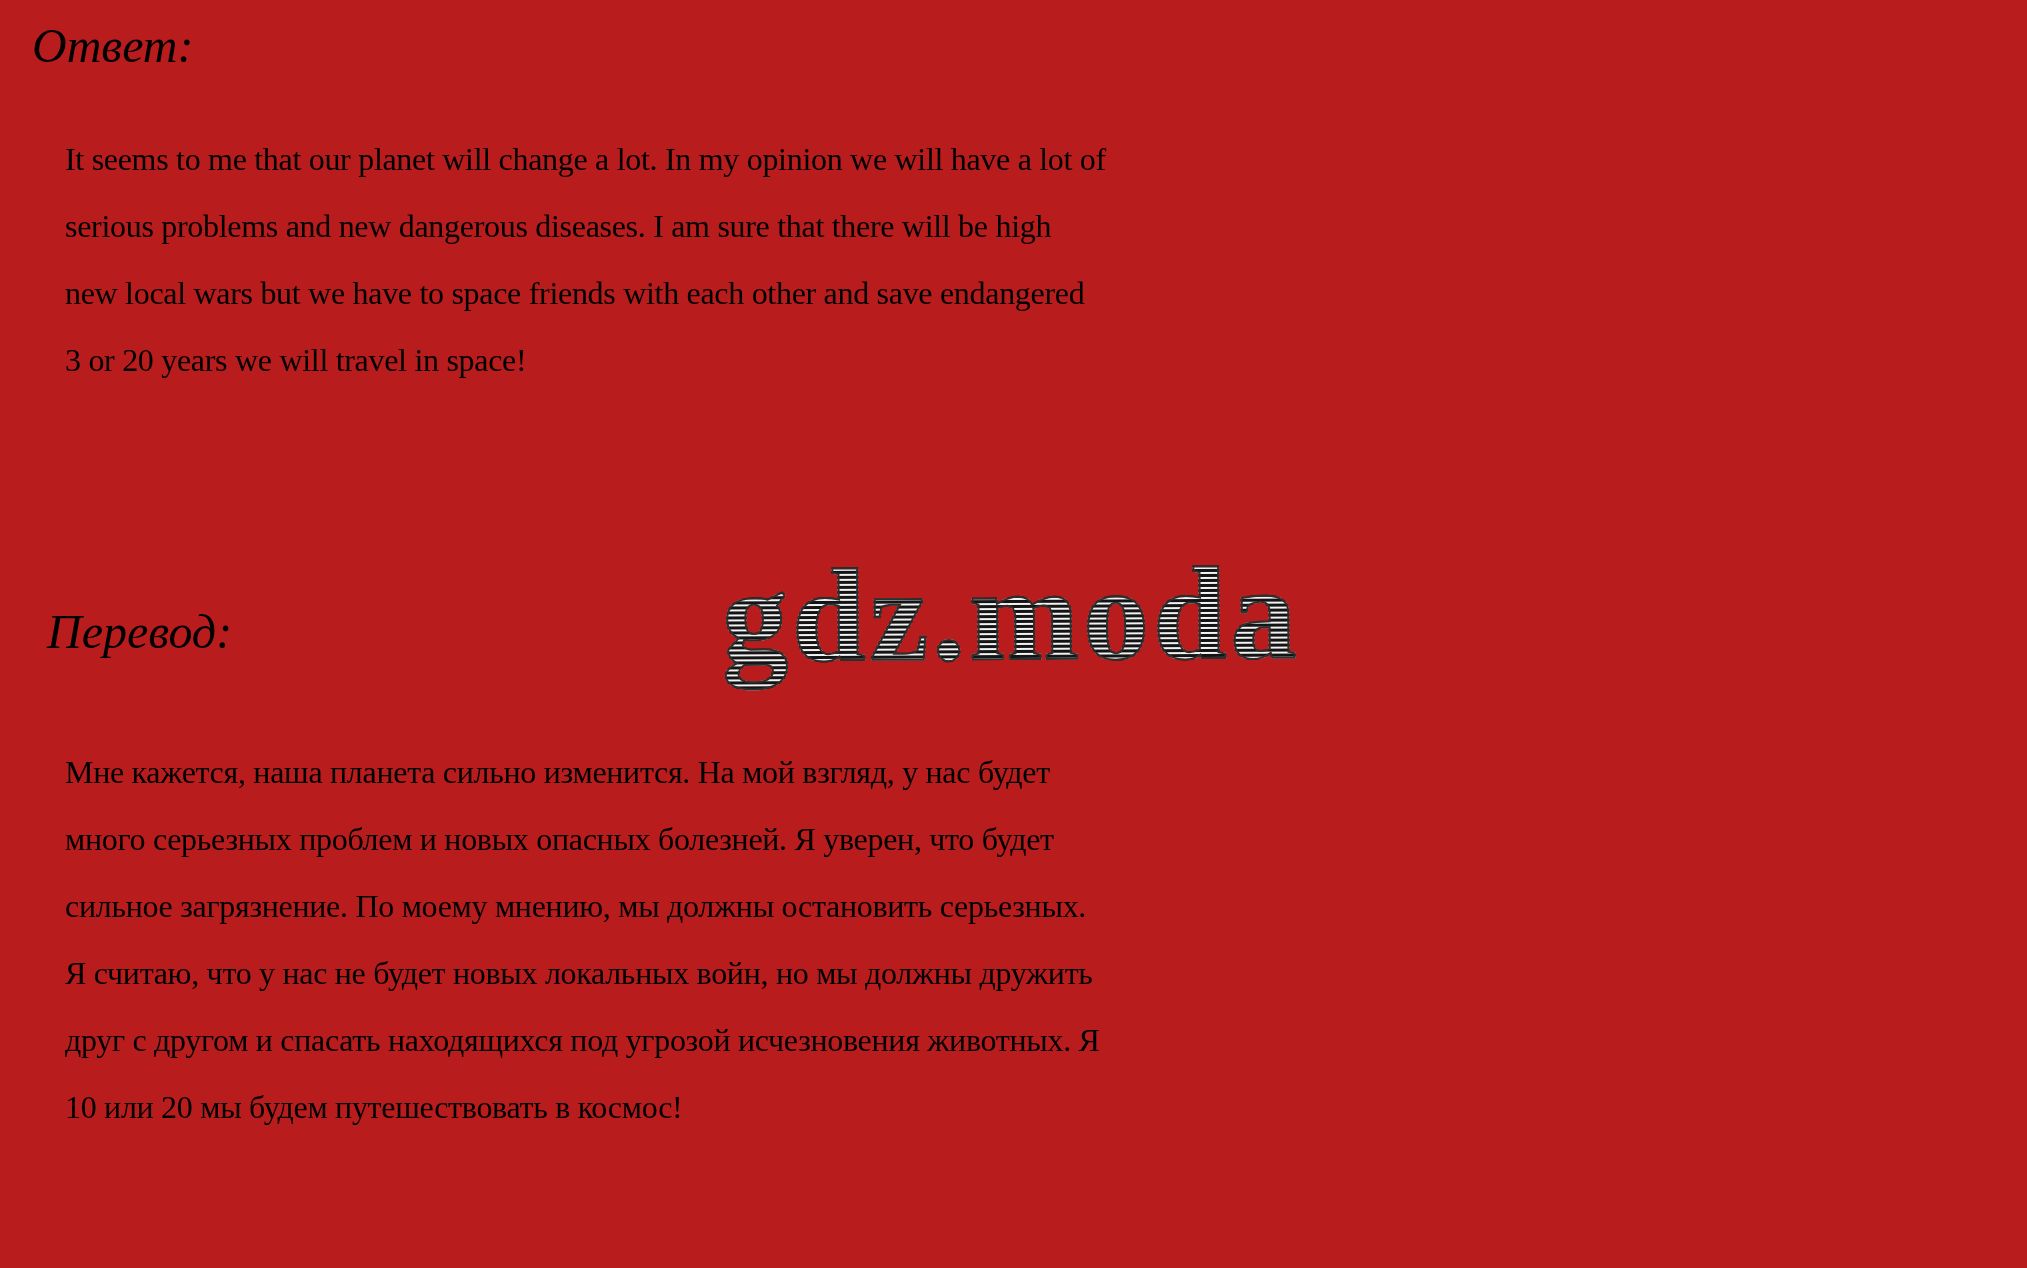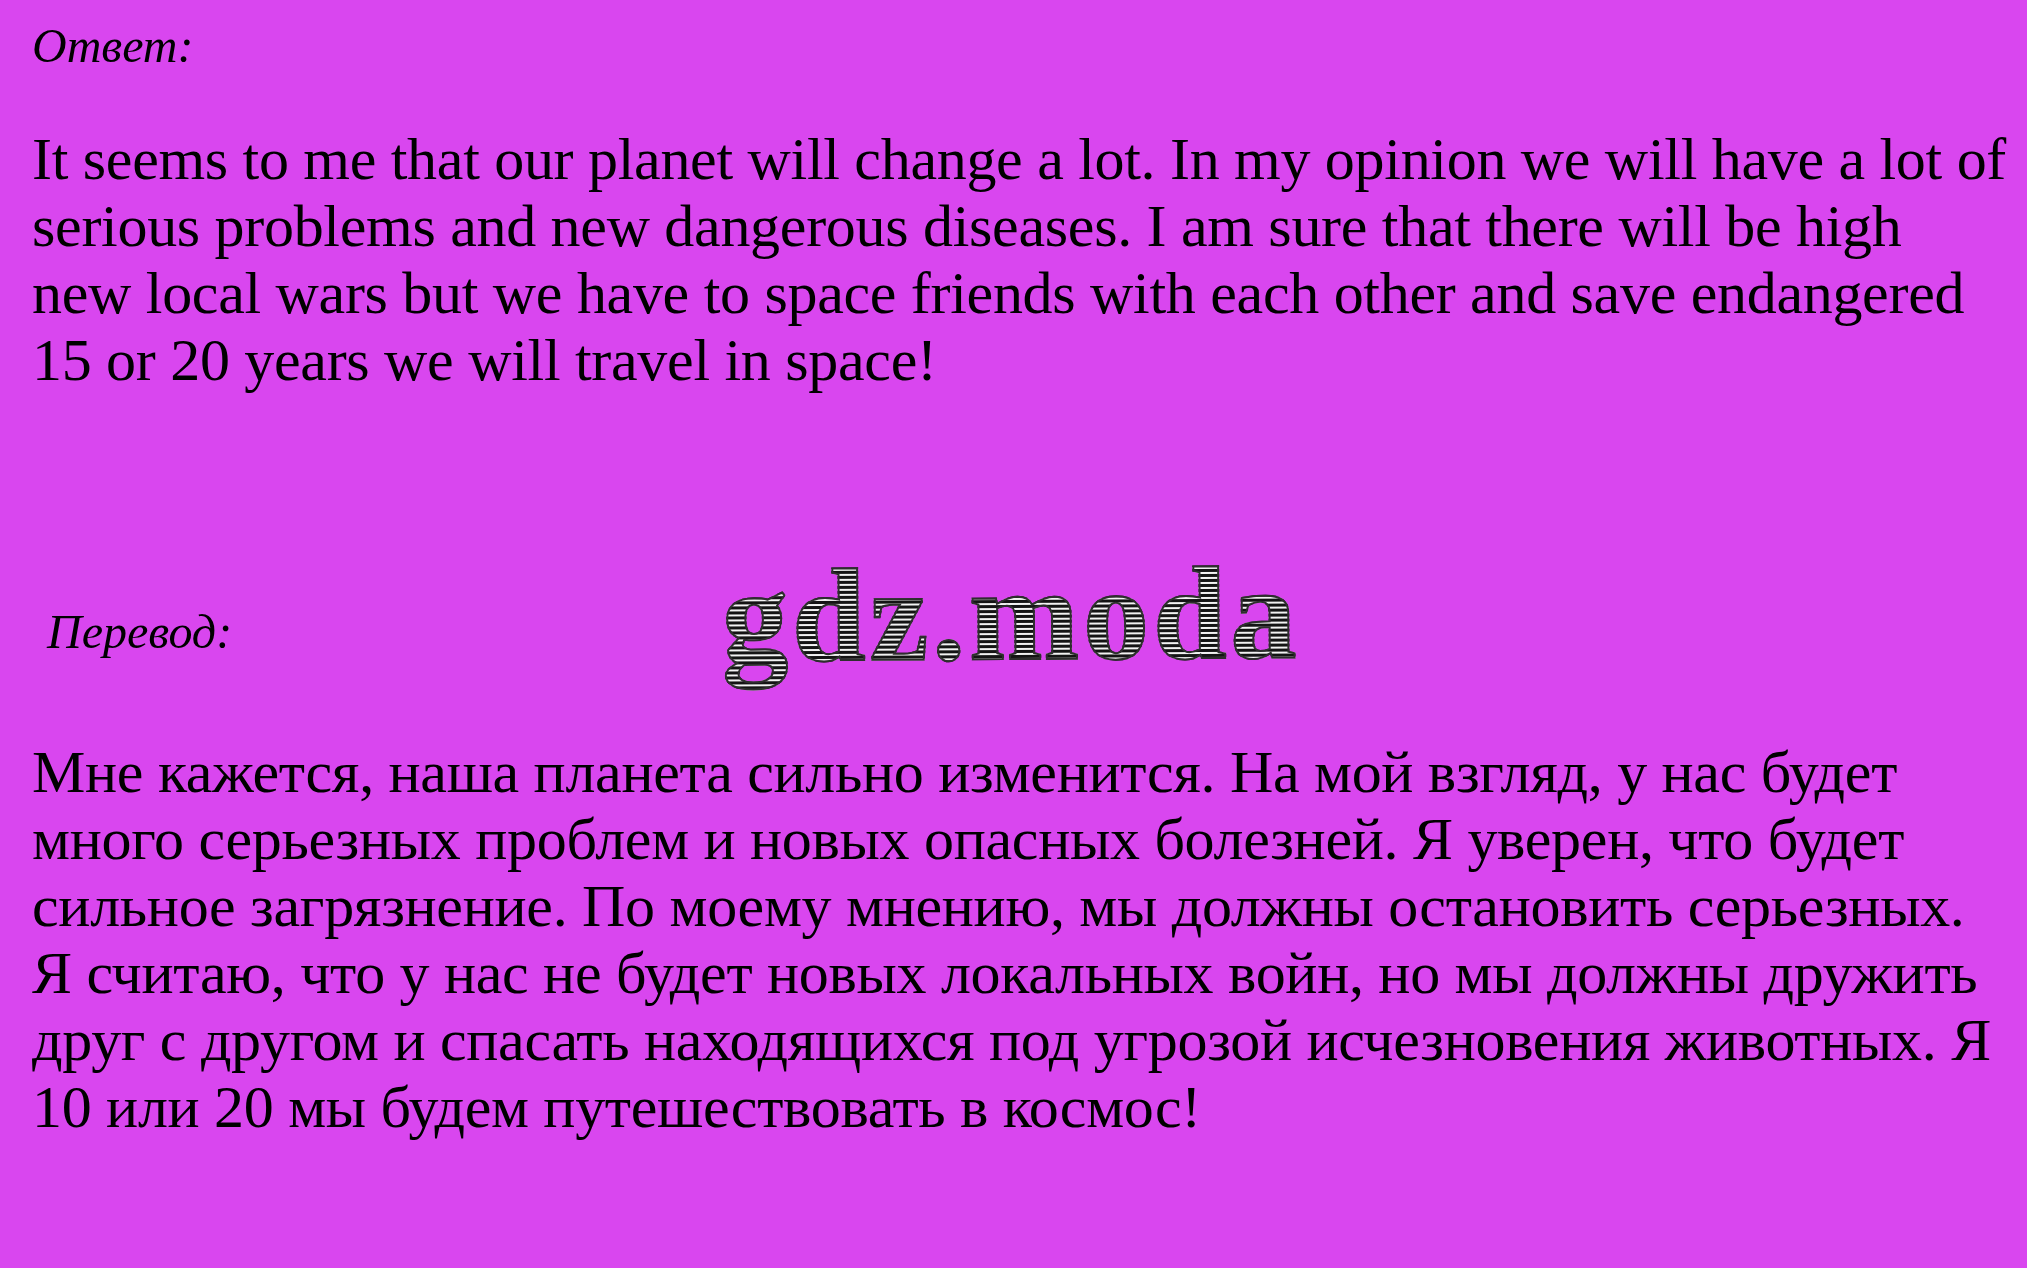--- a/index.html
+++ b/index.html
@@ -1,43 +1,44 @@
 <!DOCTYPE html>
 <html><head>
 <meta charset="utf-8">
 <style>
   html, body { margin: 0; padding: 0; }
   .page {
     position: relative;
     width: 2027px;
     height: 1268px;
-    background: #d946ef;
+    background: #b91c1c;
     color: #000000;
     font-family: "Liberation Serif", serif;
     overflow: hidden;
   }
   .heading {
     position: absolute;
     left: 32px;
     font-style: italic;
     font-size: 48px;
     line-height: 60px;
     white-space: nowrap;
   }
   .para {
     position: absolute;
     left: 32px;
     width: 1975px;
   }
   .para .line {
-    font-size: 60px;
+    font-size: 32px;
     height: 67px;
     line-height: 67px;
     white-space: nowrap;
     letter-spacing: -0.3px;
+    margin-left: 33px;
   }
   .watermark {
     position: absolute;
     left: 722px;
     top: 540px;
     font-size: 132px;
     line-height: 150px;
     font-weight: bold;
     font-family: "Liberation Serif", serif;
     letter-spacing: 4px;
@@ -58,21 +59,21 @@
 <body>
 
 <div class="page">
 
   <div class="heading" style="top: 16px;">Ответ:</div>
 
   <div class="para" style="top: 126px;">
     <div class="line">It seems to me that our planet will change a lot. In my opinion we will have a lot of</div>
     <div class="line">serious problems and new dangerous diseases. I am sure that there will be high</div>
     <div class="line">new local wars but we have to space friends with each other and save endangered</div>
-    <div class="line">15 or 20 years we will travel in space!</div>
+    <div class="line">3 or 20 years we will travel in space!</div>
   </div>
 
   <div class="watermark">gdz.moda</div>
 
   <div class="heading" style="top: 602px; margin-left: 15px;">Перевод:</div>
 
   <div class="para" style="top: 739px;">
     <div class="line">Мне кажется, наша планета сильно изменится. На мой взгляд, у нас будет</div>
     <div class="line">много серьезных проблем и новых опасных болезней. Я уверен, что будет</div>
     <div class="line">сильное загрязнение. По моему мнению, мы должны остановить серьезных.</div>

